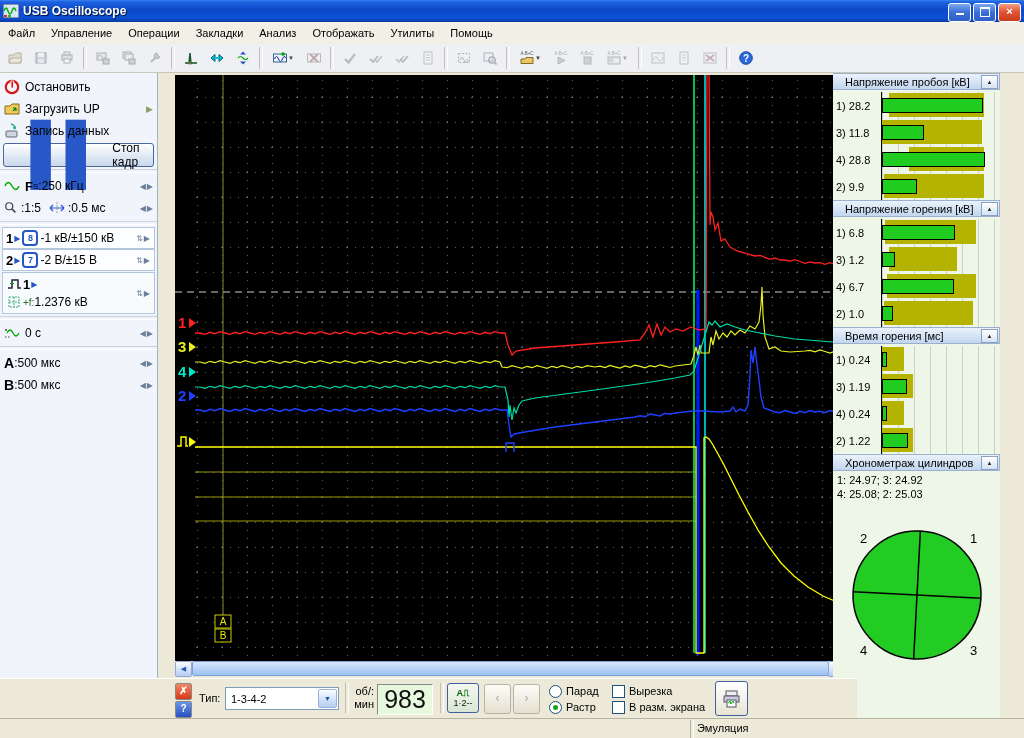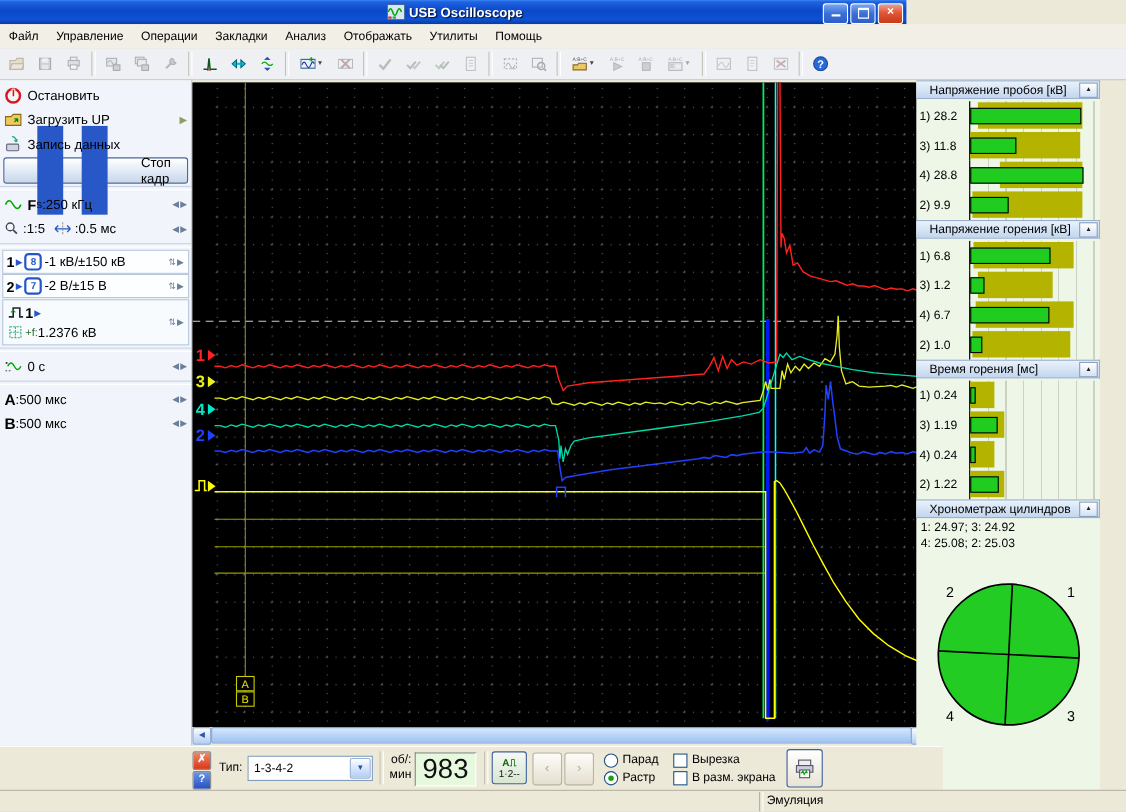--- a/index.html
+++ b/index.html
@@ -1,22 +1,22 @@
 <!DOCTYPE html>
 <html><head>
 <meta charset="utf-8">
 <style>
   html,body{margin:0;padding:0;width:1024px;height:738px;overflow:hidden;
     font-family:"Liberation Sans",sans-serif;-webkit-font-smoothing:none;}
   #app{position:relative;width:1024px;height:738px;background:#ece9d8;overflow:hidden;}
 
   
-  .titlebar{position:absolute;left:0;top:0;width:824px;height:22px;
+  .titlebar{position:absolute;left:0;top:0;width:1024px;height:22px;
     background:linear-gradient(180deg,#3b83f2 0%,#1e62e0 8%,#0b48c8 45%,#0d52d6 80%,#0a3aa0 100%);
-    display:flex;align-items:center;color:#fff;justify-content:center;}
+    display:flex;align-items:center;color:#fff;}
   .titlebar .appicon{width:16px;height:14px;margin:0 4px 0 3px;}
   .titlebar .title{font-size:12px;font-weight:bold;text-shadow:1px 1px 1px #013;}
   .winbtns{position:absolute;right:3px;top:3px;display:flex;gap:2px;}
   .winbtn{width:21px;height:17px;border:1px solid #fff;border-radius:3px;
     background:linear-gradient(180deg,#7ba6f0,#3a6fd8 50%,#2f5fc8);color:#fff;
     font-size:11px;line-height:15px;text-align:center;font-weight:bold;}
   .winbtn.close{background:linear-gradient(180deg,#f0a088,#e25637 45%,#c83a18);}
   .winbtn .maxbox{display:inline-block;width:8px;height:7px;border:1px solid #fff;border-top-width:2px;margin-top:3px;}
   .winbtn .minbar{display:inline-block;width:8px;height:2px;background:#fff;margin-top:9px;}
 
@@ -27,21 +27,21 @@
   .toolbar{position:absolute;left:0;top:44px;width:1024px;height:29px;background:#eef0f4;
     display:flex;align-items:center;border-bottom:1px solid #c9c6ba;padding-left:2px;box-sizing:border-box;}
   .tbtn{width:24px;height:24px;display:flex;align-items:center;justify-content:center;border:1px solid transparent;}
   .tbtn.dd{width:33px;}
   .tbtn svg{display:block;}
   .tbtn .ddarrow{font-size:6px;color:#444;margin-left:1px;}
   .tbtn.dis{opacity:.45;filter:grayscale(55%);}
   .tsep{width:2px;height:22px;margin:0 3px;border-left:1px solid #c5c2b4;border-right:1px solid #fff;}
 
   
-  .sidebar{position:absolute;left:0;top:73px;width:175px;height:605px;background:#f1f5fb;
+  .sidebar{position:absolute;left:0;top:73px;width:158px;height:605px;background:#f1f5fb;
     border-right:1px solid #9eb2c8;box-sizing:border-box;padding-top:3px;font-size:12px;color:#000;}
   .srow{position:relative;height:22px;display:flex;align-items:center;padding-left:4px;}
   .srow .ic{width:18px;height:16px;margin-right:3px;flex:0 0 18px;}
   .sdiv{height:2px;border-top:1px solid #c8d2e0;border-bottom:1px solid #fff;margin:2px 0;}
   .freeze{margin:1px 3px;height:22px;border:1px solid #4a689c;border-radius:3px;
     background:linear-gradient(180deg,#ffffff,#dde7f3 60%,#c8d7ea);display:flex;align-items:center;padding-left:3px;}
   .chrow{margin:0 2px;background:#fdfeff;border:1px solid #b4c6dd;height:20px;display:flex;align-items:center;padding-left:3px;position:relative;}
   .trigbox{margin:1px 2px;background:#f8fbfe;border:1px solid #b4c6dd;height:42px;position:relative;padding:2px 0 0 4px;box-sizing:border-box;}
   .badge{display:inline-block;min-width:12px;height:12px;border:2px solid #2456c8;border-radius:4px;
     color:#2456c8;font-size:9px;font-weight:bold;line-height:12px;text-align:center;margin:0 2px;background:#fff;}

